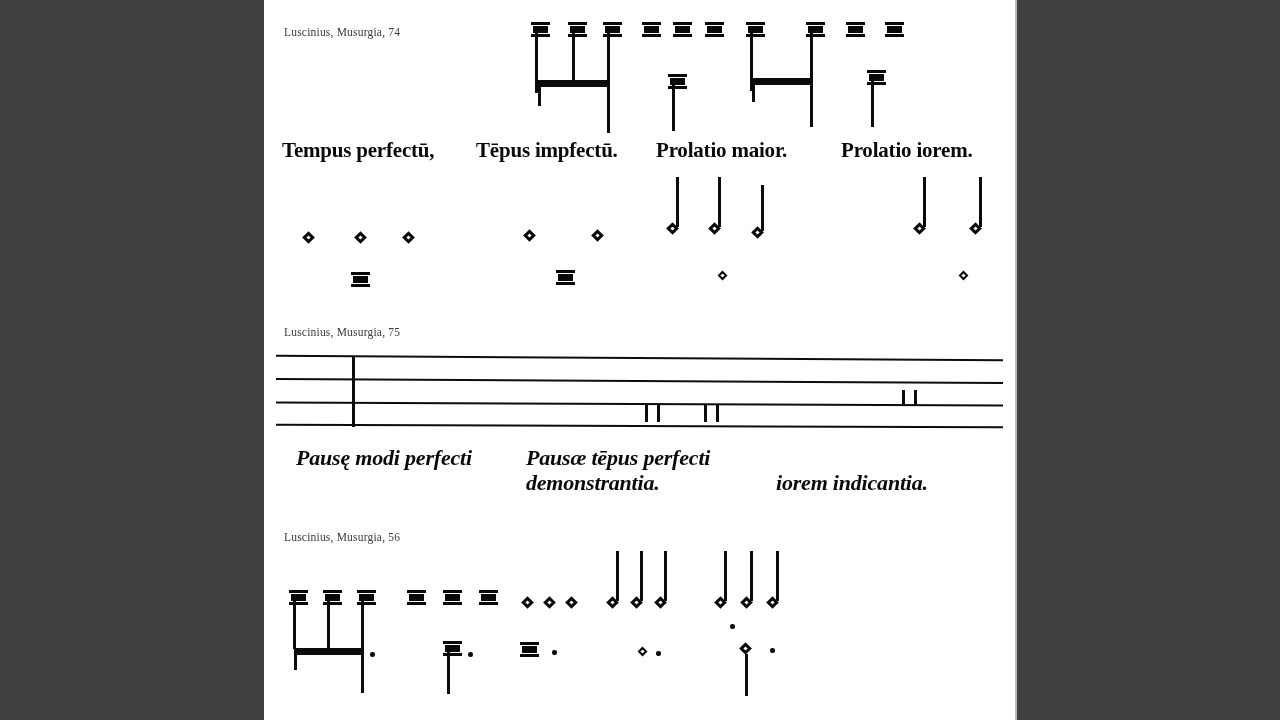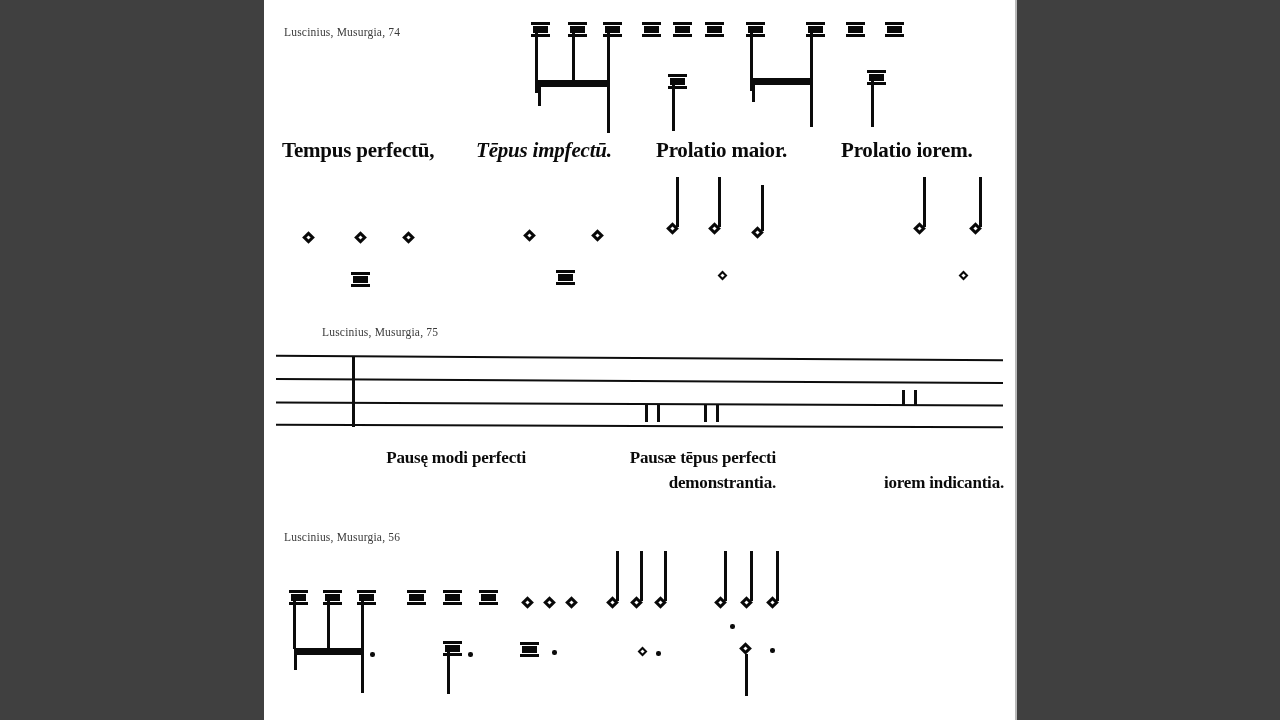--- a/index.html
+++ b/index.html
@@ -8,21 +8,21 @@
 
   
   #page{position:absolute;left:264px;top:0;width:751px;height:720px;background:#fff;}
   #page::after{content:"";position:absolute;right:-2px;top:0;width:2px;height:100%;background:#b9b9b9;}
 
   .src-caption{position:absolute;font-family:"Liberation Serif",serif;font-size:11.5px;color:#3a3a3a;letter-spacing:.2px;white-space:nowrap;}
 
   
   .latin{position:absolute;font-family:"Liberation Serif",serif;font-weight:bold;color:#0a0a0a;white-space:nowrap;letter-spacing:-0.2px;}
   .l-big{font-size:21px;}
-  .l-mid{font-size:17px;line-height:20px;text-align:right;}
+  .l-mid{font-size:22px;line-height:20px;text-align:left;font-style:italic;}
 
   
   .g{position:absolute;}
 
   
   .head-sq{position:absolute;width:15px;height:7px;background:#080808;}
   .head-sq::before,.head-sq::after{content:"";position:absolute;left:-2px;width:19px;height:3.4px;background:#080808;}
   .head-sq::before{top:-4px;}
   .head-sq::after{bottom:-4px;}
 
@@ -78,21 +78,21 @@
     </div>
 
     <div class="g">
       <div class="head-sq" style="left:584px;top:26px;"></div>
       <div class="head-sq" style="left:623px;top:26px;"></div>
       <div class="head-sq" style="left:605px;top:74px;"></div>
       <div class="stem" style="left:607px;top:81px;height:46px;"></div>
     </div>
 
     <div class="latin l-big" style="left:18px;top:138px;">Tempus perfectū,</div>
-    <div class="latin l-big" style="left:212px;top:138px;font-style:italic;">Tēpus impfectū.</div>
+    <div class="latin l-big" style="left:212px;top:138px;">Tēpus impfectū.</div>
     <div class="latin l-big" style="left:392px;top:138px;">Prolatio maior.</div>
     <div class="latin l-big" style="left:577px;top:138px;">Prolatio iorem.</div>
 
     <div class="g">
       <div class="head-dia" style="left:40px;top:233px;"></div>
       <div class="head-dia" style="left:92px;top:233px;"></div>
       <div class="head-dia" style="left:140px;top:233px;"></div>
       <div class="head-sq" style="left:89px;top:276px;"></div>
     </div>
 
@@ -113,21 +113,21 @@
     </div>
 
     <div class="g">
       <div class="head-dia" style="left:651px;top:224px;"></div>
       <div class="stem" style="left:659px;top:177px;height:50px;"></div>
       <div class="head-dia" style="left:707px;top:224px;"></div>
       <div class="stem" style="left:715px;top:177px;height:50px;"></div>
       <div class="head-dia sm" style="left:696px;top:272px;"></div>
     </div>
 
-    <div class="src-caption" style="left:20px;top:326px;margin-left:38px;">Luscinius, Musurgia, 75</div>
+    <div class="src-caption" style="left:20px;top:326px;">Luscinius, Musurgia, 75</div>
 
     <div class="g">
       <div class="staffline" style="left:12px;top:357px;width:727px;transform:rotate(0.35deg);"></div>
       <div class="staffline" style="left:12px;top:380px;width:727px;transform:rotate(0.3deg);"></div>
       <div class="staffline" style="left:12px;top:403px;width:727px;transform:rotate(0.25deg);"></div>
       <div class="staffline" style="left:12px;top:425px;width:727px;transform:rotate(0.2deg);"></div>
       <div class="barline" style="left:88px;top:357px;height:70px;"></div>
 
       <div class="rest" style="left:381px;top:404px;height:18px;"></div>
       <div class="rest" style="left:393px;top:404px;height:18px;"></div>

